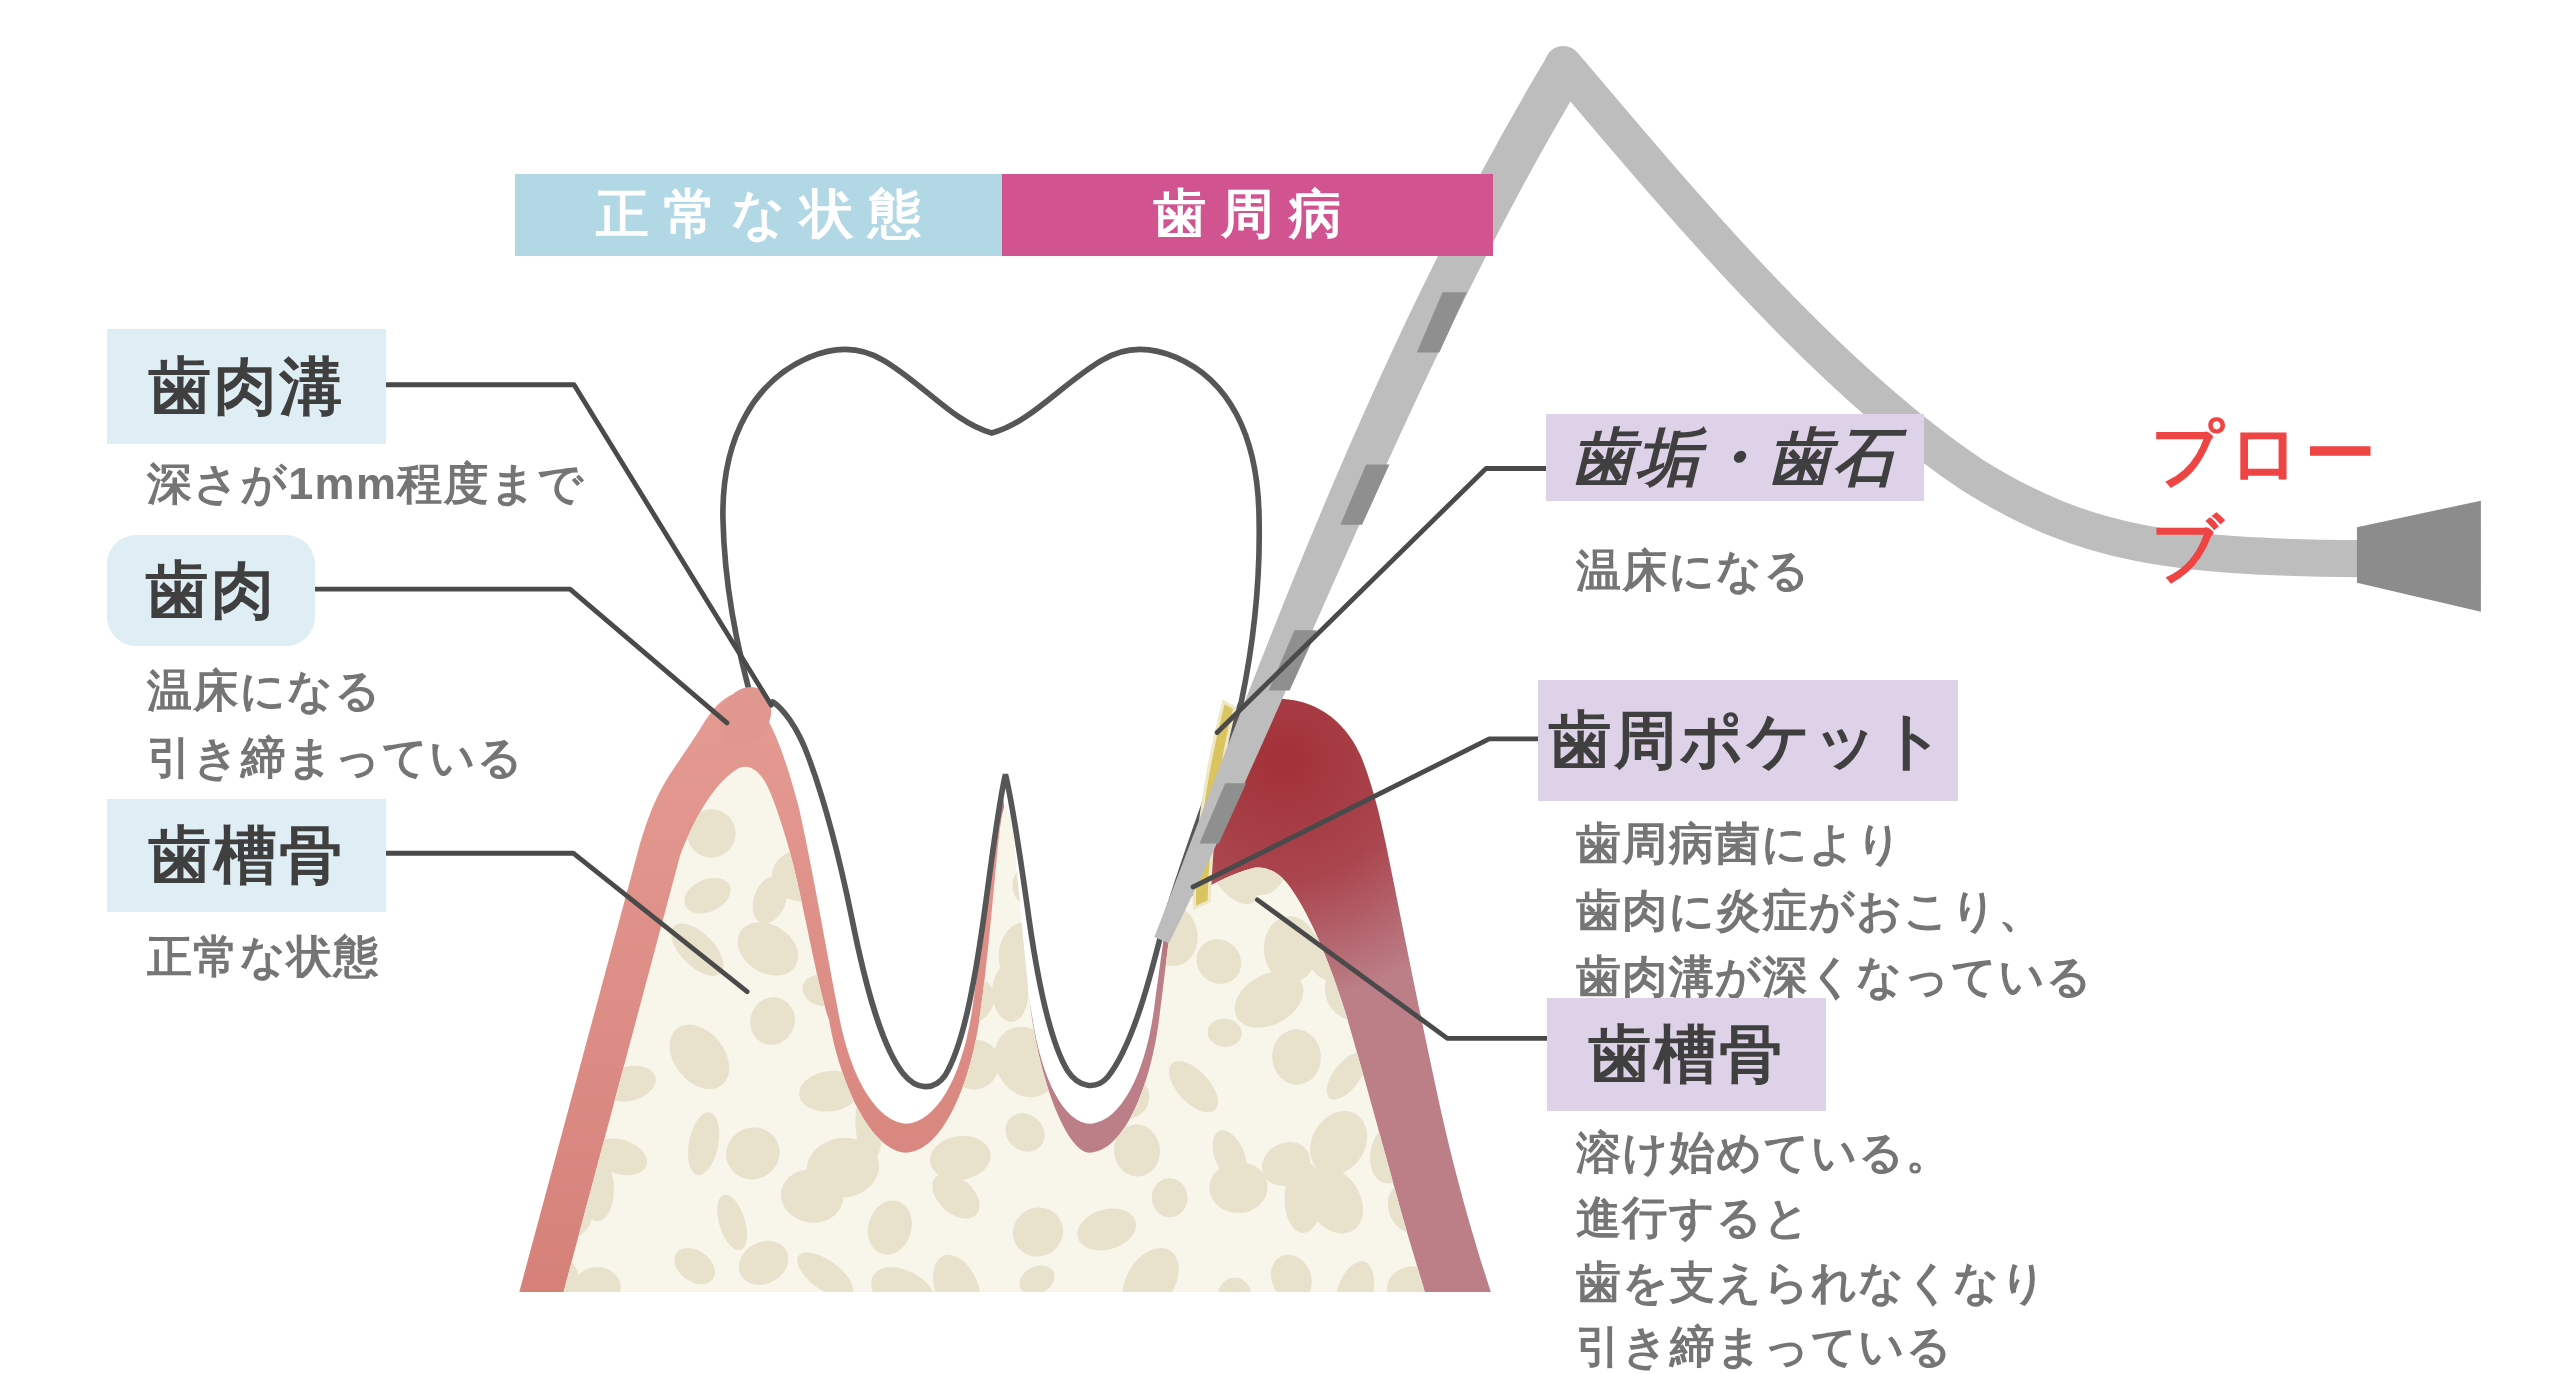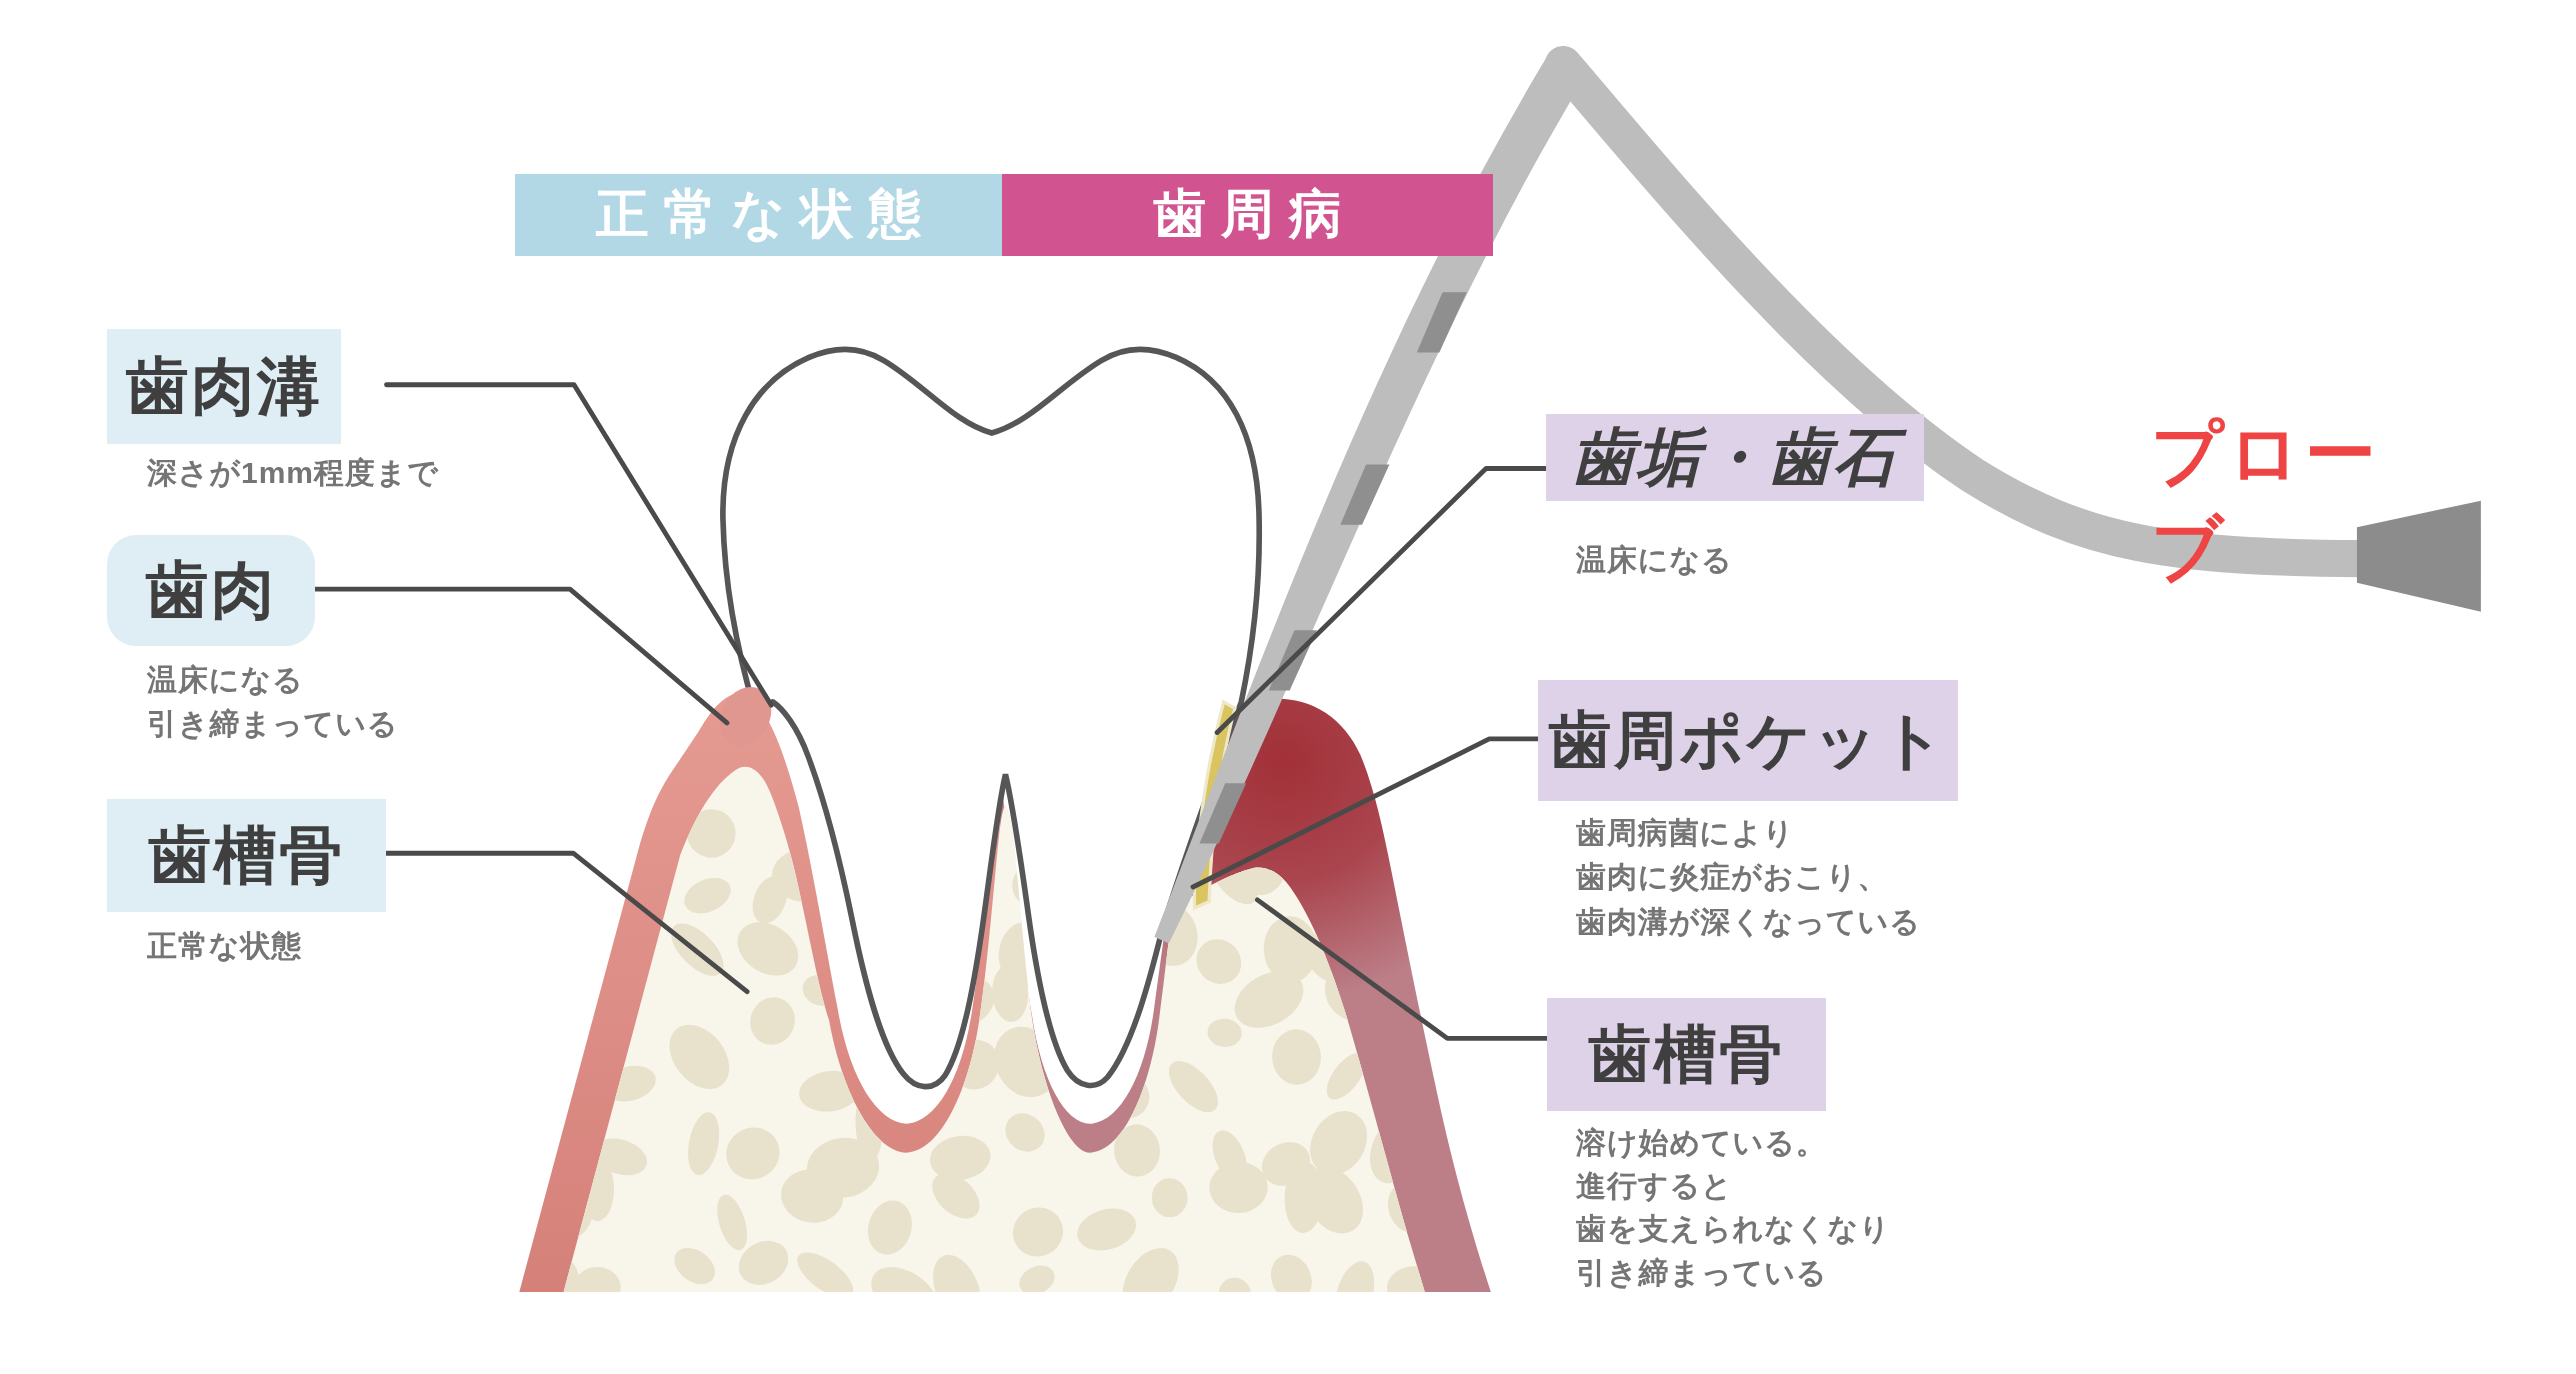--- a/index.html
+++ b/index.html
@@ -10,21 +10,21 @@
   .banner{position:absolute;top:174px;height:82px;display:flex;align-items:center;justify-content:center;
           color:#ffffff;font-size:53px;font-weight:bold;letter-spacing:0.28em;text-indent:0.28em;}
   .banner.blue{left:515px;width:487px;background:#b2d8e6;}
   .banner.pink{left:1002px;width:491px;background:#d1538f;}
 
   .tag{position:absolute;display:flex;align-items:center;justify-content:center;
        font-size:63px;font-weight:bold;color:#3f3f3f;letter-spacing:0.04em;}
   .tag.blue{background:#dfeef4;}
   .tag.purple{background:#ded2e8;}
 
-  .desc{position:absolute;color:#757575;font-size:30px;font-weight:bold;
+  .desc{position:absolute;color:#757575;font-size:45px;font-weight:bold;
         line-height:1.48;letter-spacing:0.03em;white-space:nowrap;}
 
   .probe-label{position:absolute;left:2151px;top:407px;width:290px;text-align:left;
         color:#ef4444;font-size:71px;font-weight:bold;letter-spacing:0.06em;}
 </style>
 </head>
 <body>
 
 <svg class="scene" viewBox="0 0 3200 1707">
   <defs>
@@ -285,21 +285,21 @@
     <polyline points="1919,918 1850,918 1482,1102"></polyline>
     <polyline points="1922,1290 1798,1290 1562,1118"></polyline>
   </g>
 </svg>
 
 <div class="banner blue">正常な状態</div>
 <div class="banner pink">歯周病</div>
 
 <div class="probe-label">プローブ</div>
 
-<div class="tag blue" style="left:107px;top:329px;width:234px;height:115px;">歯肉溝</div>
+<div class="tag blue" style="left:107px;top:329px;width:279px;height:115px;">歯肉溝</div>
 <div class="desc" style="left:147px;top:451px;">
   <div>深さが1mm程度まで</div>
 </div>
 
 <div class="tag blue" style="left:107px;top:535px;width:208px;height:111px;border-radius:29px;">歯肉</div>
 <div class="desc" style="left:147px;top:658px;">
   <div>温床になる</div>
   <div>引き締まっている</div>
 </div>
 

